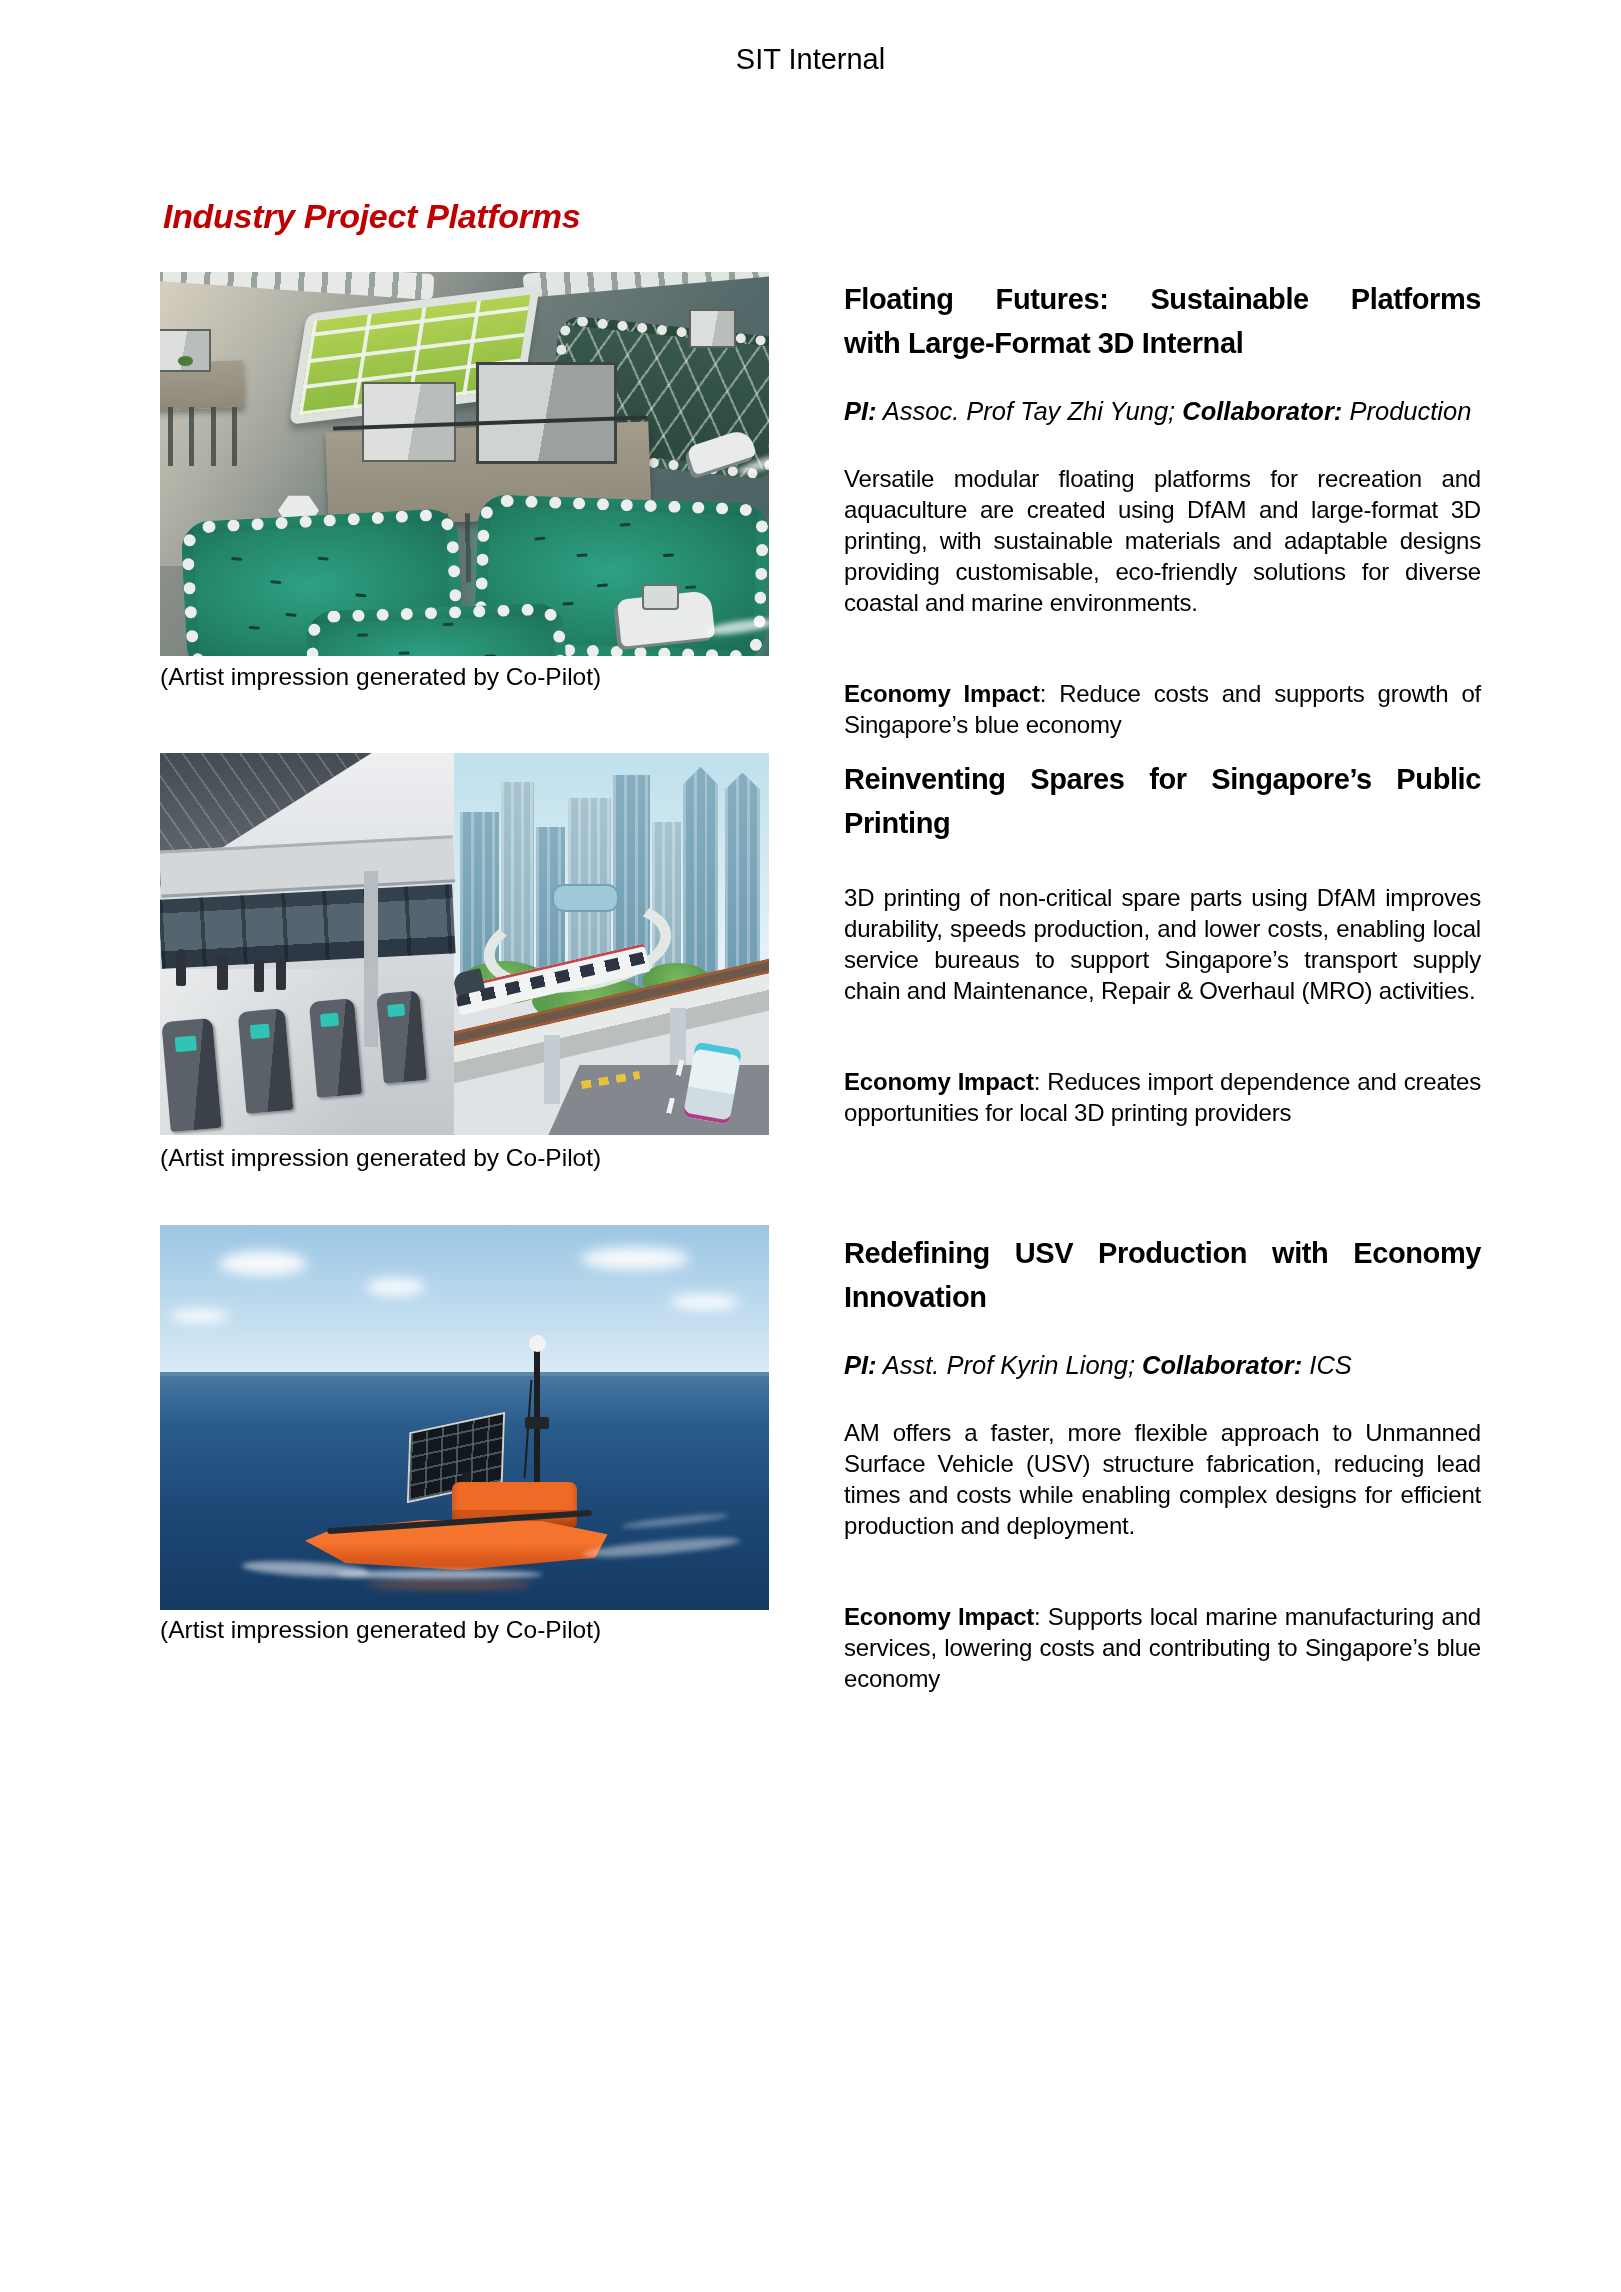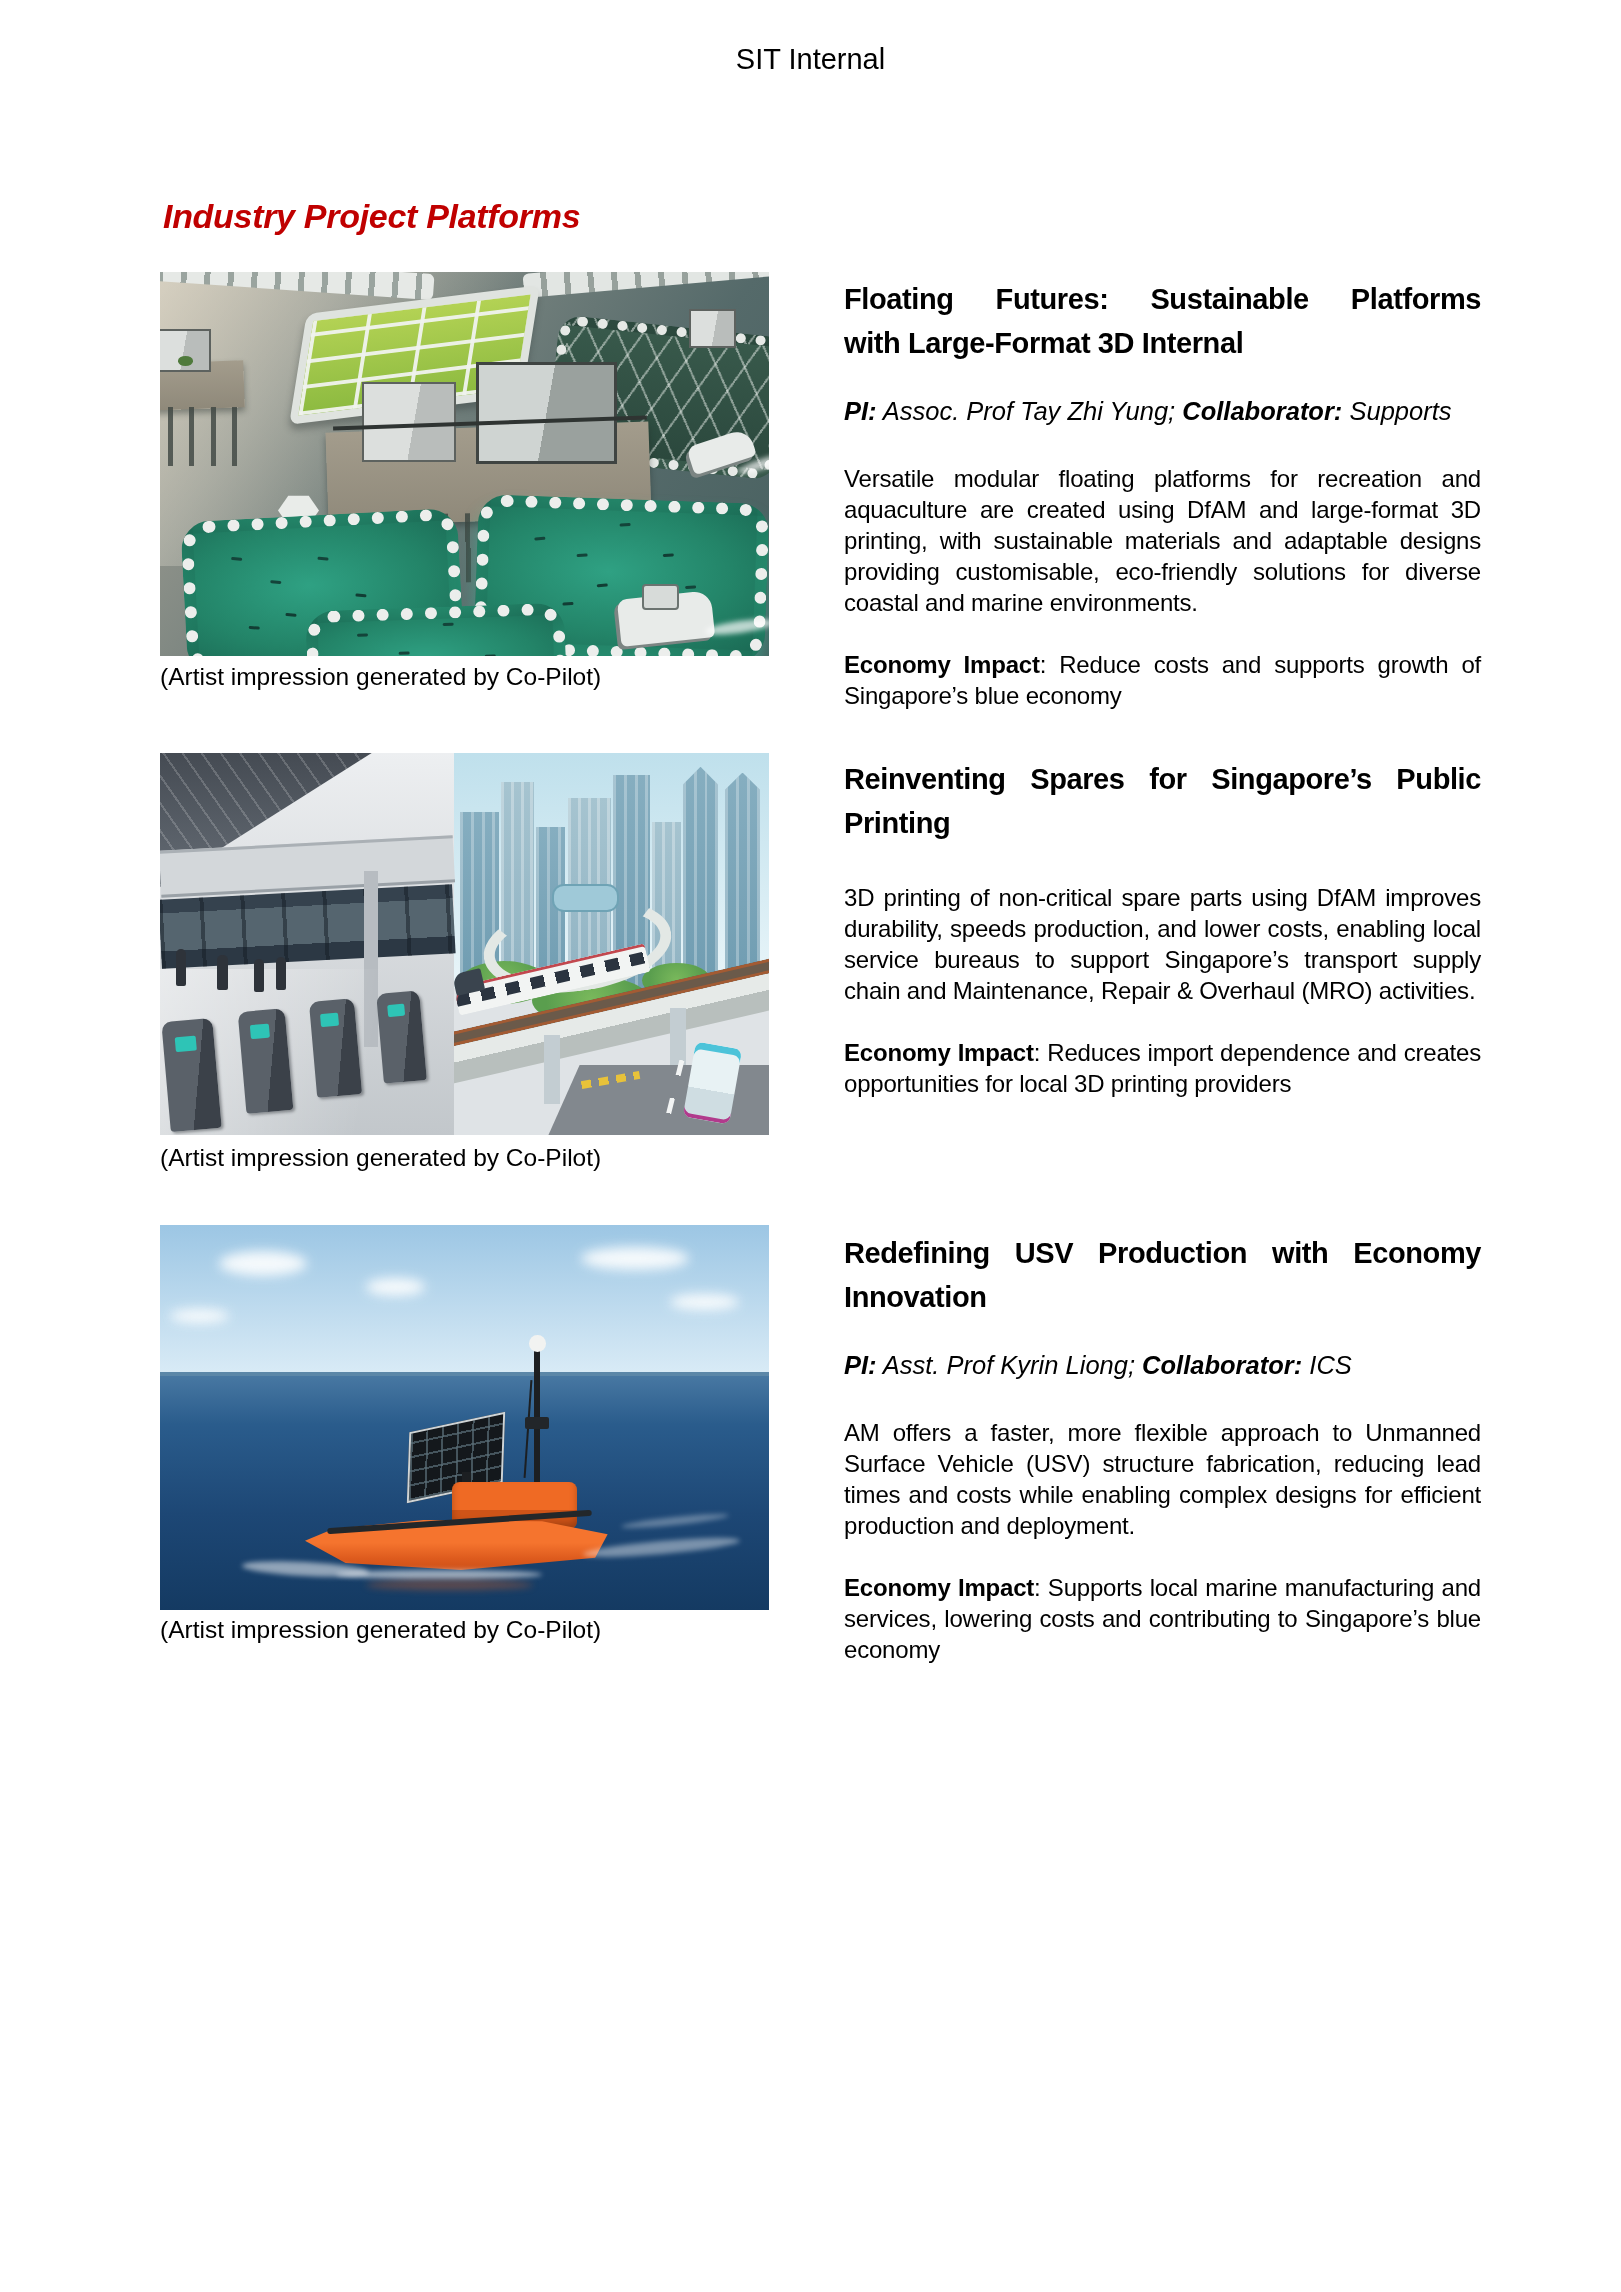--- a/index.html
+++ b/index.html
@@ -9,21 +9,21 @@
   .hdr{position:absolute;top:43px;left:0;width:1621px;text-align:center;
        font-size:29px;line-height:33px;color:#000;}
   .redhead{position:absolute;left:163px;top:196px;font-size:34px;line-height:41px;
        font-weight:bold;font-style:italic;letter-spacing:-0.3px;}
   .rcol{position:absolute;left:844px;width:637px;}
   .ptitle{font-weight:bold;font-size:29px;line-height:44px;letter-spacing:-0.4px;}
   .ptitle .l1{text-align:justify;text-align-last:justify;}
   .pi{font-style:italic;font-size:25.5px;line-height:30px;margin-top:31px;}
   .pi b{font-weight:bold;}
   .desc{font-size:24px;line-height:31px;text-align:justify;margin-top:37px;letter-spacing:-0.2px;}
-  .impact{font-size:24px;line-height:31px;text-align:justify;margin-top:31px;letter-spacing:-0.2px;}
+  .impact{font-size:24px;line-height:31px;text-align:justify;margin-top:60px;letter-spacing:-0.2px;}
   .impact b{font-weight:bold;}
   .caption{position:absolute;left:160px;font-size:24.5px;line-height:29px;}
   
   .photo{position:absolute;left:160px;width:609px;overflow:hidden;}
   .photo *{position:absolute;}
   #photo1{top:272px;height:384px;background:linear-gradient(125deg,#a69e8e 0%,#8d9189 22%,#6f7d7a 45%,#556a6a 68%,#47605f 100%);}
   #photo2{top:753px;height:382px;background:#dfe3e6;}
   #photo3{top:1225px;height:385px;background:#1c4a74;}
   #cap1{top:662px;} #cap2{top:1143px;} #cap3{top:1615px;}
   .hex{clip-path:polygon(25% 5%,75% 5%,100% 50%,75% 95%,25% 95%,0 50%);background:#e9ece9;}
@@ -148,21 +148,21 @@
 
   <div class="rcol" style="top:277px;">
     <div class="ptitle">
       <div class="l1">Floating Futures: Sustainable Platforms</div>
       <div>with Large-Format 3D Internal</div>
     </div>
     <div class="pi">
       <b>PI:</b>
       <span>Assoc. Prof Tay Zhi Yung;</span>
       <b>Collaborator:</b>
-      <span>Supports</span>
+      <span>Production</span>
     </div>
     <div class="desc">Versatile modular floating platforms for recreation and aquaculture are created using DfAM and large-format 3D printing, with sustainable materials and adaptable designs providing customisable, eco-friendly solutions for diverse coastal and marine environments.</div>
     <div class="impact">
       <b>Economy Impact</b><span>: Reduce costs and supports growth of Singapore’s blue economy</span>
     </div>
   </div>
 
   <div class="photo" id="photo2">
 
     <div class="p2sky" style="left:294px;top:0;width:315px;height:235px;"></div>

